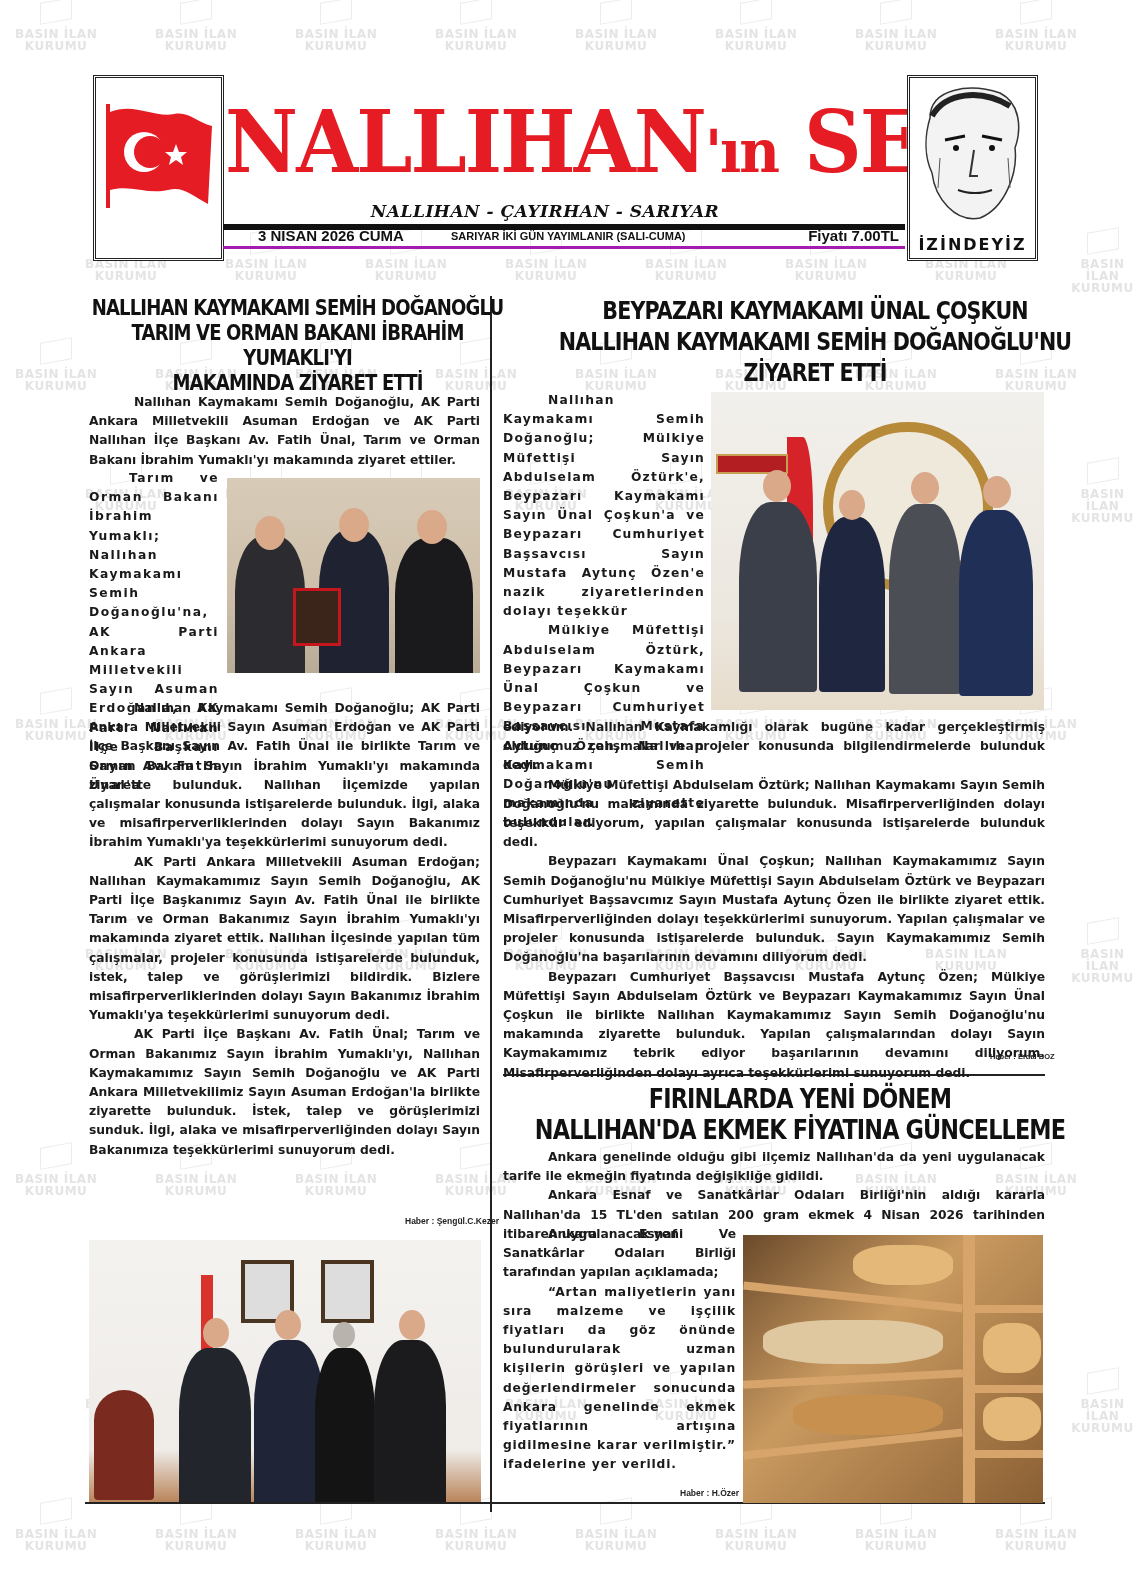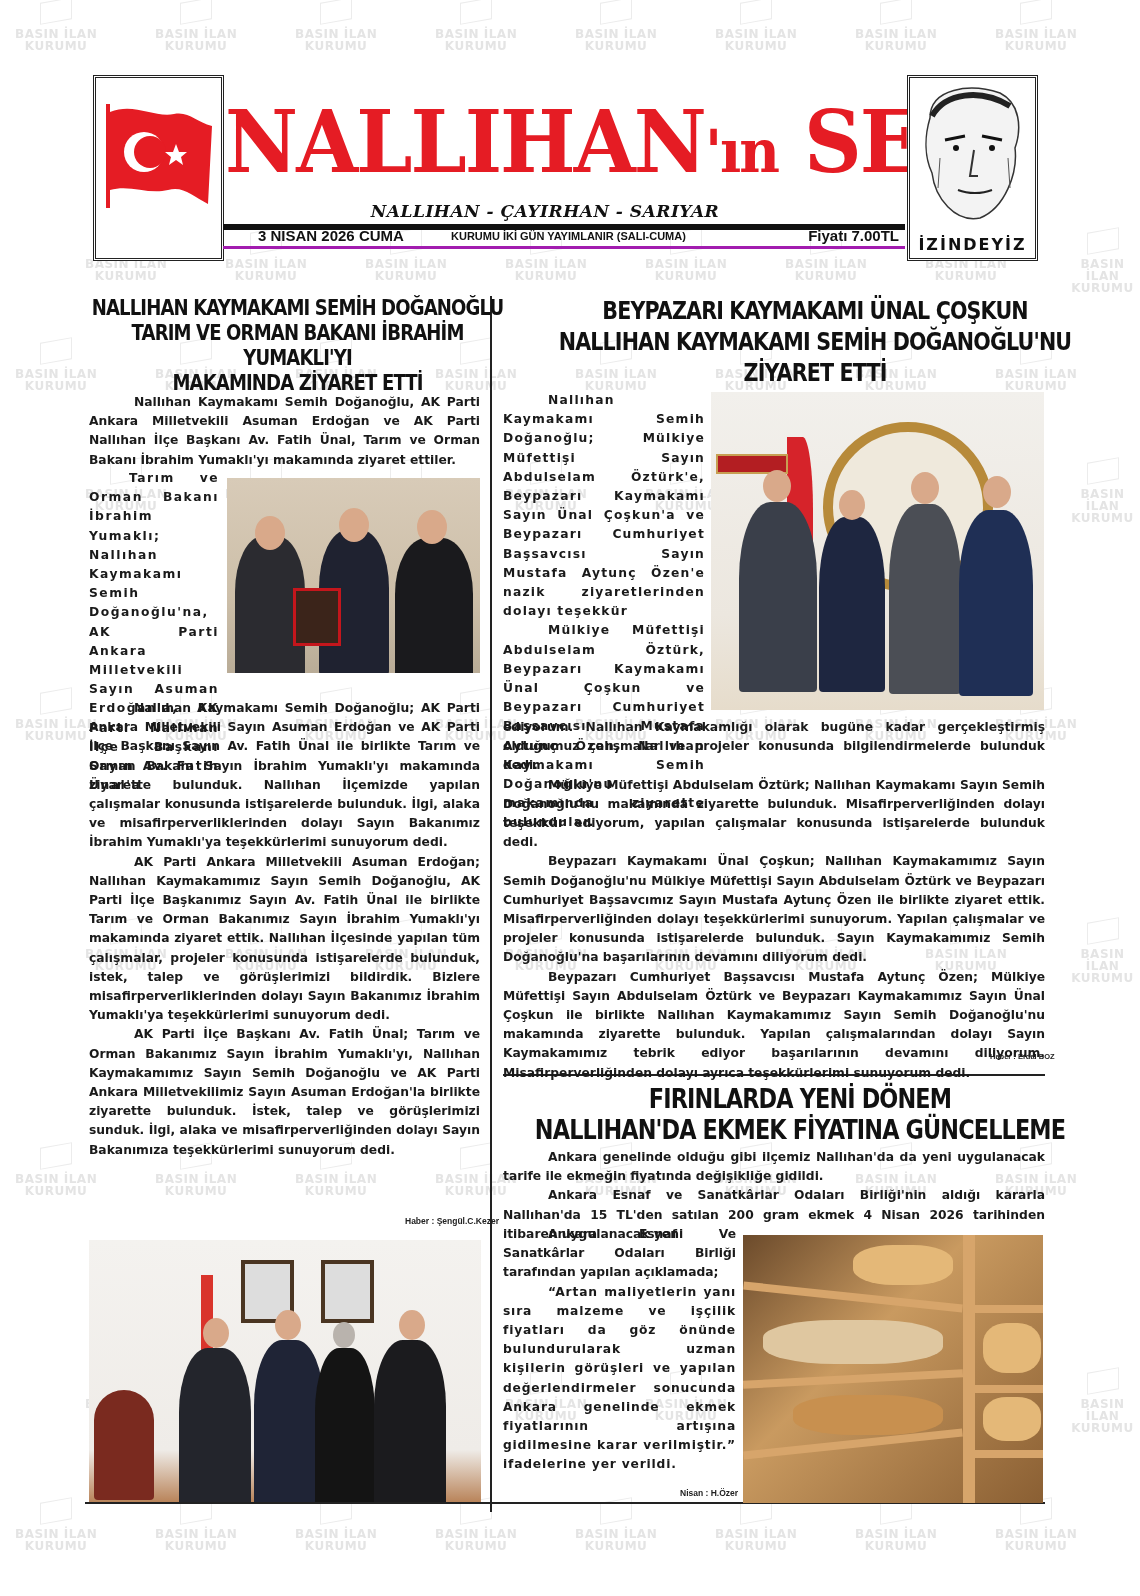--- a/index.html
+++ b/index.html
@@ -440,21 +440,21 @@
   </svg>
 </div>
 
 <div class="abs mast-title">
   <span>NALLIHAN</span><span class="small">'ın</span>&nbsp;<span>SESİ</span>
 </div>
 <div class="abs mast-sub">NALLIHAN - ÇAYIRHAN - SARIYAR</div>
 <div class="abs mast-bar"></div>
 <div class="abs mast-info">
   <span class="date">3 NİSAN  2026 CUMA</span>
-  <span class="freq">KURUMU İKİ GÜN YAYIMLANIR (SALI-CUMA)</span>
+  <span class="freq">SARIYAR İKİ GÜN YAYIMLANIR (SALI-CUMA)</span>
   <span class="price">Fiyatı  7.00TL</span>
 </div>
 
 <div class="abs mast-right">
   <svg viewBox="0 0 125 150" width="125" height="150">
     <path d="M20,40 C20,10 60,5 90,15 C110,25 112,50 105,70 C108,95 95,130 70,140 C45,145 25,120 22,95 C15,80 14,60 20,40 Z" fill="#f3f3f3" stroke="#333" stroke-width="1.5"></path>
     <path d="M22,38 C35,15 70,10 100,28" stroke="#222" stroke-width="6" fill="none"></path>
     <path d="M35,62 L55,58 M72,58 L92,62" stroke="#111" stroke-width="3"></path>
     <circle cx="46" cy="70" r="3" fill="#111"></circle>
       <circle cx="82" cy="70" r="3" fill="#111"></circle>
@@ -545,21 +545,21 @@
   <div>NALLIHAN'DA EKMEK FİYATINA GÜNCELLEME</div>
 </div>
 <div class="txt" style="left:503px; top:1148px; width:542px;">
   <p>Ankara genelinde olduğu gibi ilçemiz Nallıhan'da da yeni uygulanacak tarife ile ekmeğin fiyatında değişikliğe gidildi.</p>
   <p>Ankara Esnaf ve Sanatkârlar Odaları Birliği'nin aldığı kararla Nallıhan'da 15 TL'den satılan 200 gram ekmek 4 Nisan 2026 tarihinden itibaren uygulanacak yeni</p>
 </div>
 <div class="txt" style="left:503px; top:1225px; width:233px;">
   <p>Ankara Esnaf Ve Sanatkârlar Odaları Birliği tarafından yapılan açıklamada;</p>
   <p style="letter-spacing:0.8px;">“Artan maliyetlerin yanı sıra malzeme ve işçilik fiyatları da göz önünde bulundurularak uzman kişilerin görüşleri ve yapılan değerlendirmeler sonucunda Ankara genelinde ekmek fiyatlarının artışına gidilmesine karar verilmiştir.” ifadelerine yer verildi.</p>
 </div>
-<div class="credit" style="left:672px; top:1488px;">Nisan : H.Özer</div>
+<div class="credit" style="left:672px; top:1488px;">Haber : H.Özer</div>
 <div class="photo photo4">
   <div class="shelf" style="top:58px; width:220px; transform:rotate(6deg);"></div>
   <div class="shelf" style="top:140px; width:220px; transform:rotate(-3deg);"></div>
   <div class="shelf" style="top:205px; width:220px; transform:rotate(-6deg);"></div>
   <div style="position:absolute; left:220px; top:0; width:12px; height:268px; background:#d7a56b;"></div>
   <div class="shelf" style="left:232px; top:70px; width:70px;"></div>
   <div class="shelf" style="left:232px; top:150px; width:70px;"></div>
   <div class="shelf" style="left:232px; top:215px; width:70px;"></div>
   <div class="loaf" style="left:110px; top:10px; width:100px; height:40px;"></div>
   <div class="loaf" style="left:20px; top:85px; width:180px; height:44px; background:#dfc7a0;"></div>

